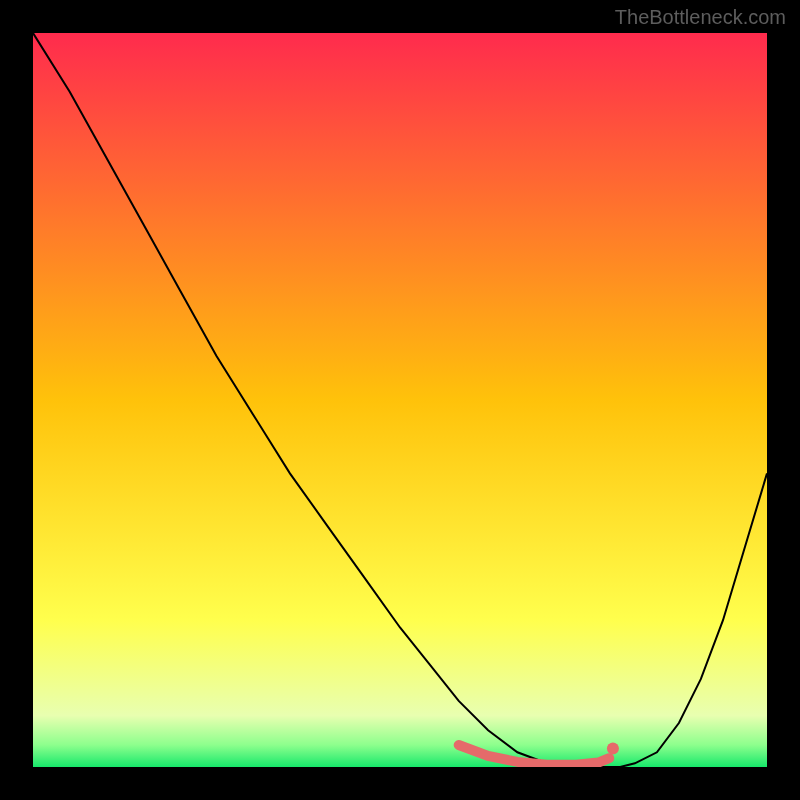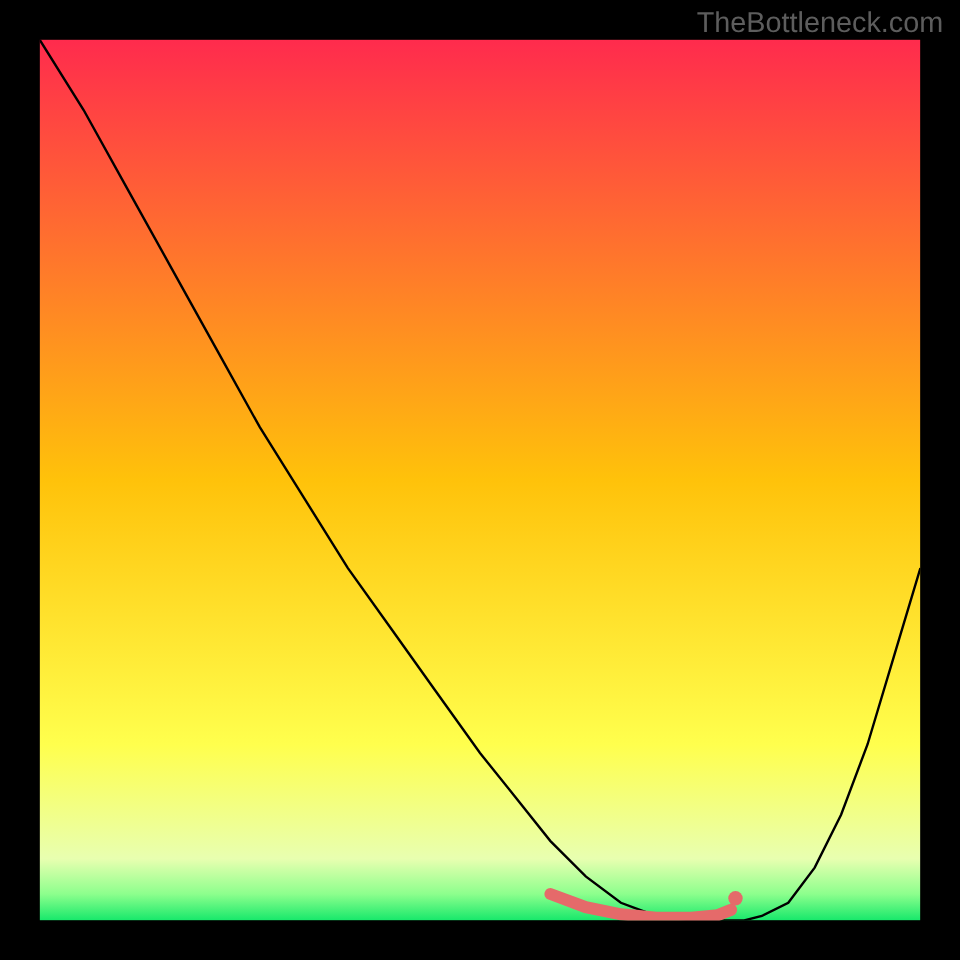--- a/index.html
+++ b/index.html
@@ -9,21 +9,21 @@
     height: 800px;
     background: #000;
     position: relative;
     font-family: Arial, sans-serif;
   }
   .watermark {
     position: absolute;
     top: 6px;
     right: 14px;
     color: #5d5d5d;
-    font-size: 24px;
+    font-size: 20px;
     font-weight: 500;
     z-index: 10;
   }
   .plot {
     position: absolute;
     left: 33px;
     top: 33px;
     width: 734px;
     height: 734px;
   }

